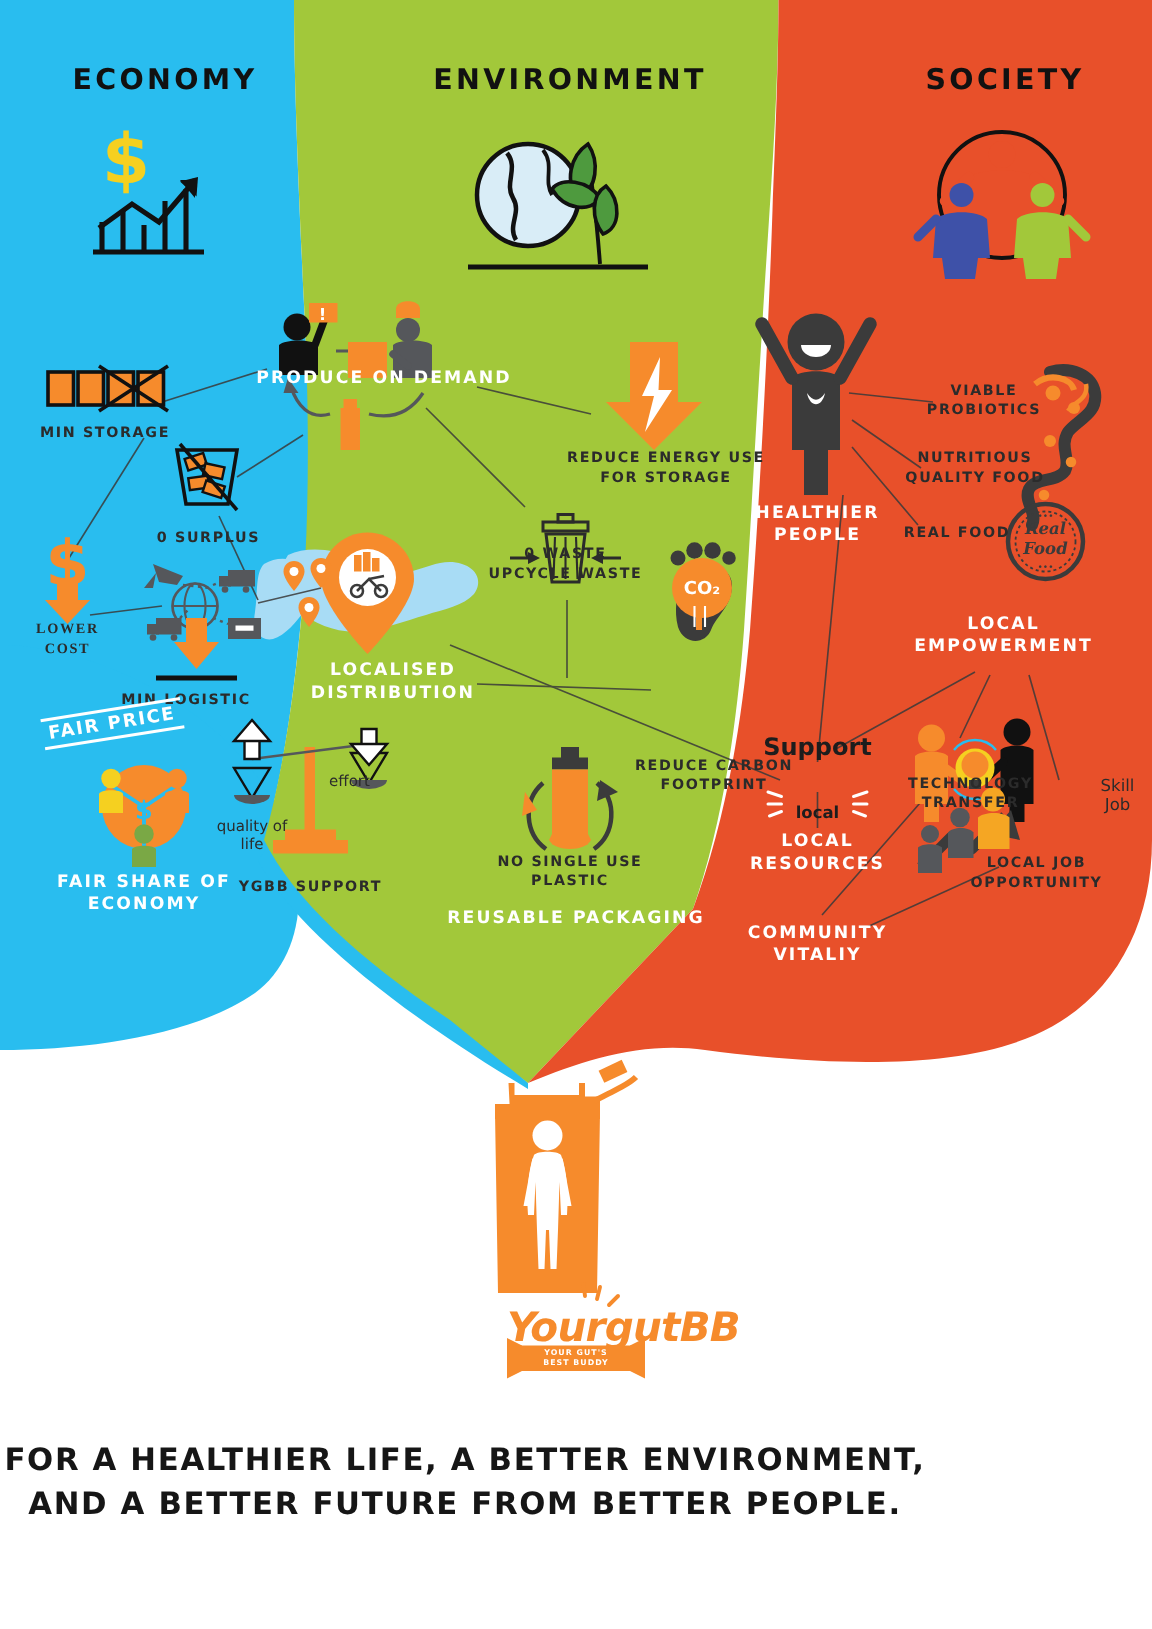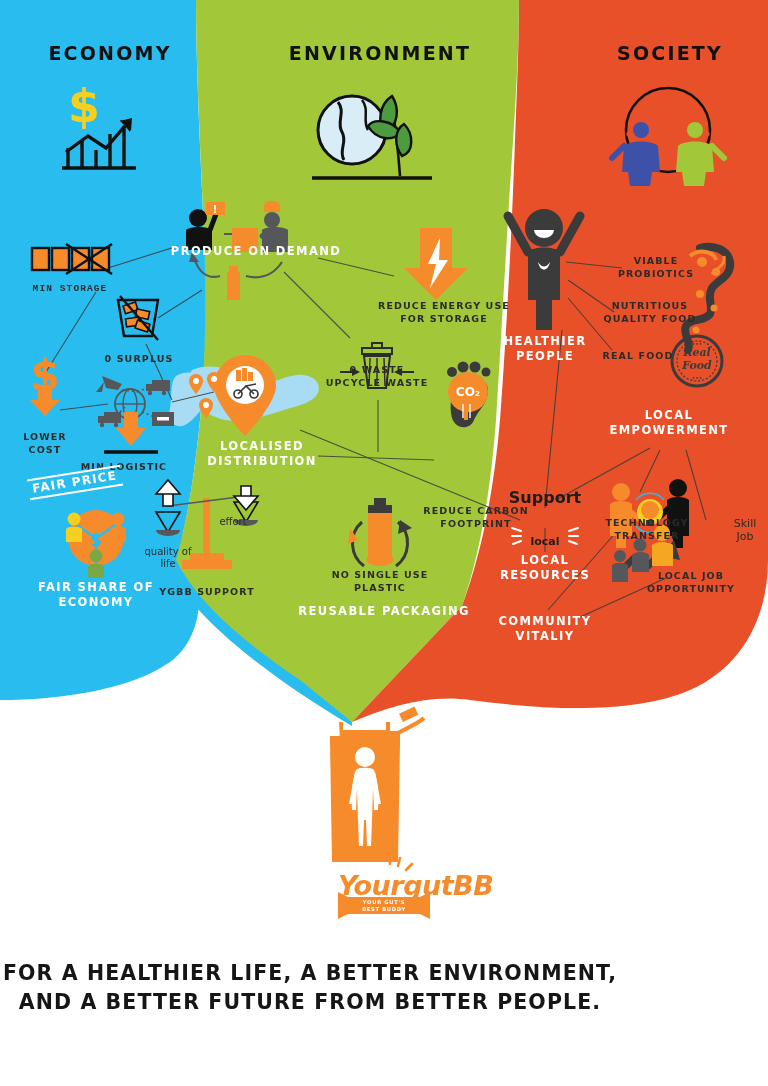--- a/index.html
+++ b/index.html
@@ -473,23 +473,23 @@
       <path d="M338,892 L348,897 L348,914 L338,919 Z" fill="#F68B2C"></path>
       <path d="M430,892 L420,897 L420,914 L430,919 Z" fill="#F68B2C"></path>
       <g stroke="#F68B2C" stroke-width="2.6" stroke-linecap="round">
         <line x1="398" y1="866" x2="400" y2="858"></line>
         <line x1="406" y1="870" x2="412" y2="864"></line>
         <line x1="390" y1="864" x2="389" y2="856"></line>
       </g>
     </g>
   </svg>
 
-  <div class="lbl-dark ctr" style="left:70px; top:282px;font-family:Liberation Mono, monospace;">MIN STORAGE</div>
+  <div class="lbl-dark ctr" style="left:70px; top:282px;">MIN STORAGE</div>
   <div class="lbl-dark ctr" style="left:139px; top:352px;">0 SURPLUS</div>
-  <div class="lbl-dark ctr" style="left:45px; top:430px; white-space:pre-line;">LOWER
+  <div class="lbl-dark ctr" style="left:45px; top:414px; white-space:pre-line;font-family:Liberation Serif, serif;">LOWER
 COST</div>
   <div class="lbl-dark ctr" style="left:124px; top:460px;">MIN LOGISTIC</div>
   <div class="fairprice" style="left:28px; top:472px;">FAIR PRICE</div>
   <div class="lbl-white ctr" style="left:96px; top:580px; white-space:pre-line;">FAIR SHARE OF
 ECONOMY</div>
   <div class="lbl-dark ctr" style="left:207px; top:585px;">YGBB SUPPORT</div>
   <div class="lbl-plain ctr" style="left:168px; top:546px; white-space:pre-line;">quality of
 life</div>
   <div class="lbl-plain ctr" style="left:233px; top:481px;margin-top:35px;">effort</div>
 

